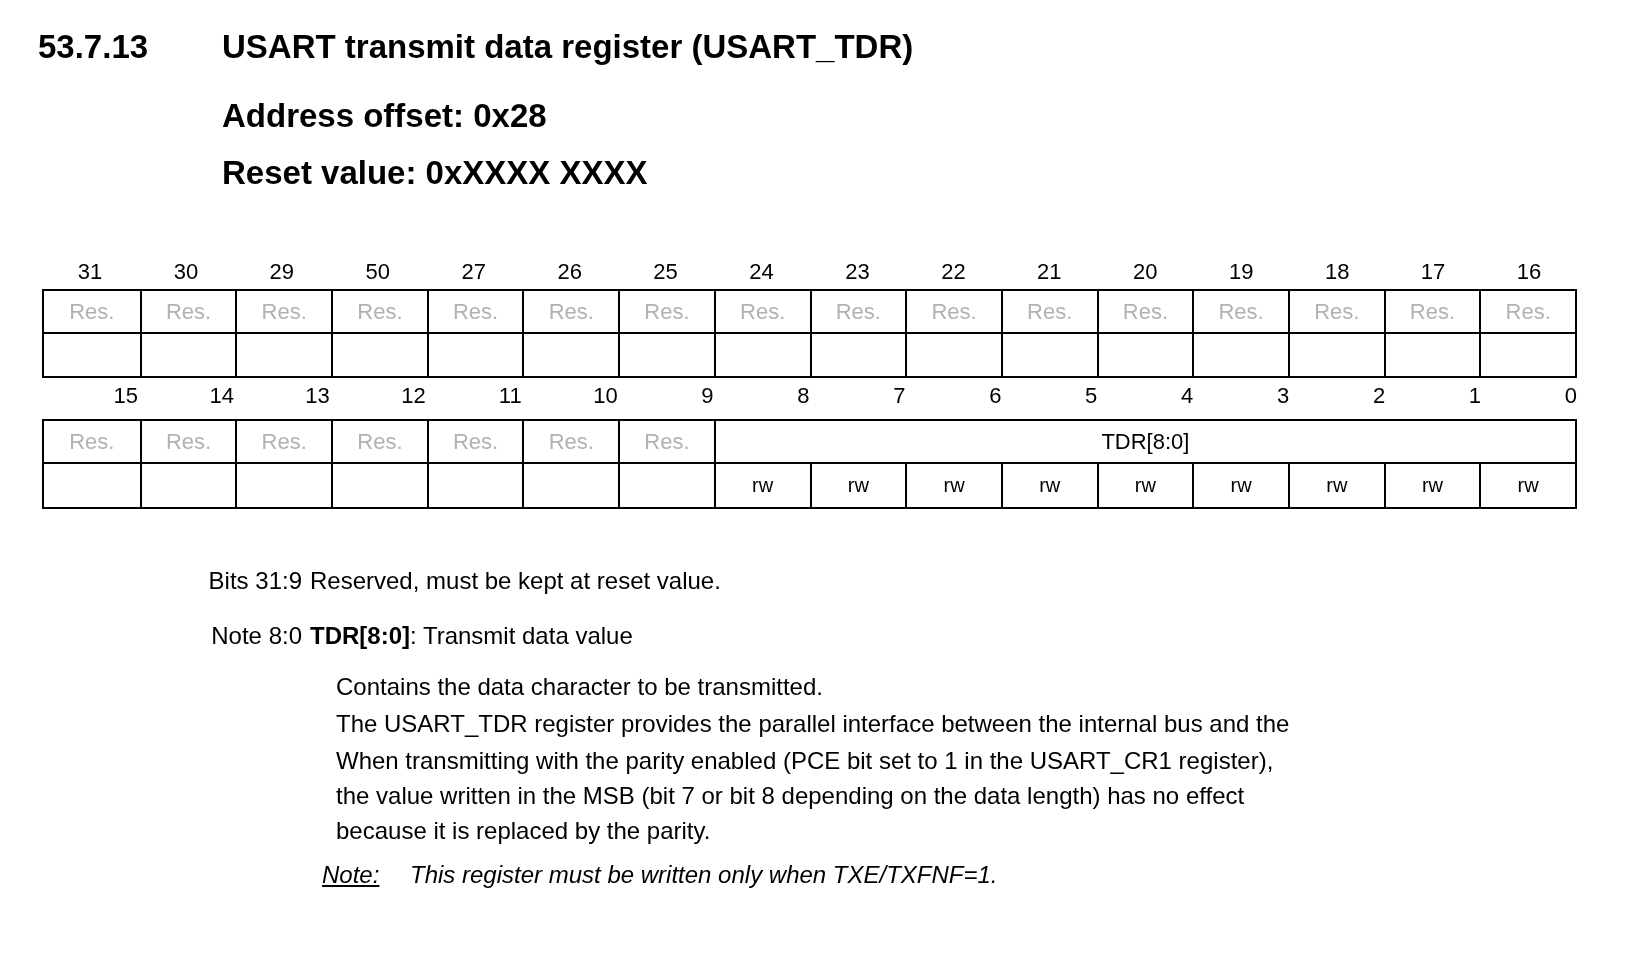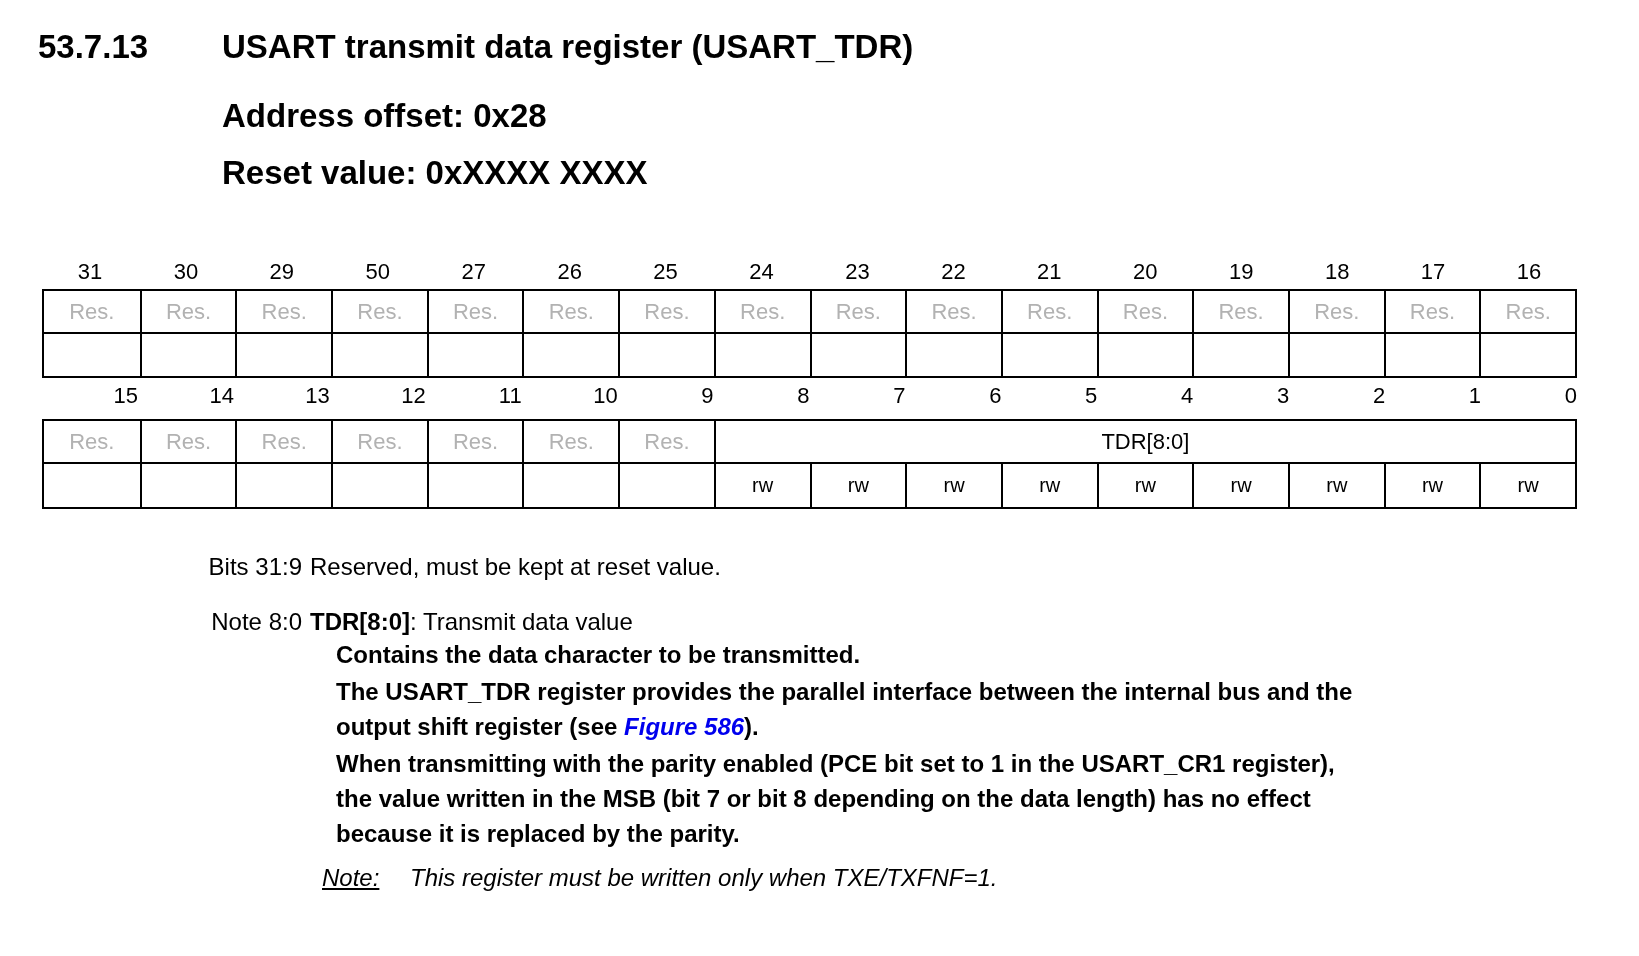--- a/index.html
+++ b/index.html
@@ -56,31 +56,31 @@
     display: flex; align-items: center; justify-content: center;
     overflow: hidden;
   }
   .cell.bl { border-left: 2px solid var(--border, #000); }
   .cell.bt { border-top: 2px solid var(--border, #000); }
   .field-cell { font-size: 22px; }
   .field-cell.reserved { color: var(--reserved, #b2b2b2); }
   .access-cell { font-size: 20px; }
 
   
-  #descriptions { top: 552px; left: 0; width: 1580px; font-size: 24px; }
+  #descriptions { top: 566px; left: 0; width: 1580px; font-size: 24px; }
   .desc-row { display: flex; align-items: flex-start; line-height: 30px; }
   .desc-row + .desc-row { margin-top: 25px; }
   .desc-label {
     width: 310px; flex: 0 0 310px;
     text-align: right; padding-right: 8px;
     white-space: nowrap;
   }
   .desc-body { flex: 1; }
   .desc-heading .b { font-weight: bold; }
-  .desc-paragraphs { margin-left: 26px; margin-top: 0; font-weight: bold; }
+  .desc-paragraphs { margin-left: 26px; margin-top: 18px; }
   .desc-paragraphs .para { margin-bottom: 2px; }
   .desc-paragraphs .line { line-height: 35px; white-space: nowrap; }
   .link-text { color: var(--link, #0000ee); font-style: italic; cursor: pointer; }
 
   #note-row {
     display: flex; margin-top: 10px;
     font-style: italic; line-height: 30px;
   }
   #note-label { margin-left: 322px; width: 88px; flex: 0 0 88px; text-decoration: underline; }
   #note-text { white-space: nowrap; }
@@ -203,21 +203,20 @@
       <div class="desc-row">
         <div class="desc-label">Note 8:0</div>
         <div class="desc-body">
           <div class="desc-heading"><span class="b">TDR[8:0]</span><span>: Transmit data value</span></div>
           <div class="desc-paragraphs">
             <div class="para">
               <div class="line"><span>Contains the data character to be transmitted.</span></div>
             </div>
             <div class="para">
               <div class="line"><span>The USART_TDR register provides the parallel interface between the internal bus and the</span></div>
-              <div class="line"><span>output shift register (see </span><span class="link-text">Figure 586</span><span>).</span></div>
             </div>
             <div class="para">
               <div class="line"><span>When transmitting with the parity enabled (PCE bit set to 1 in the USART_CR1 register),</span></div>
               <div class="line"><span>the value written in the MSB (bit 7 or bit 8 depending on the data length) has no effect</span></div>
               <div class="line"><span>because it is replaced by the parity.</span></div>
             </div>
           </div>
         </div>
       </div>
     </div>

